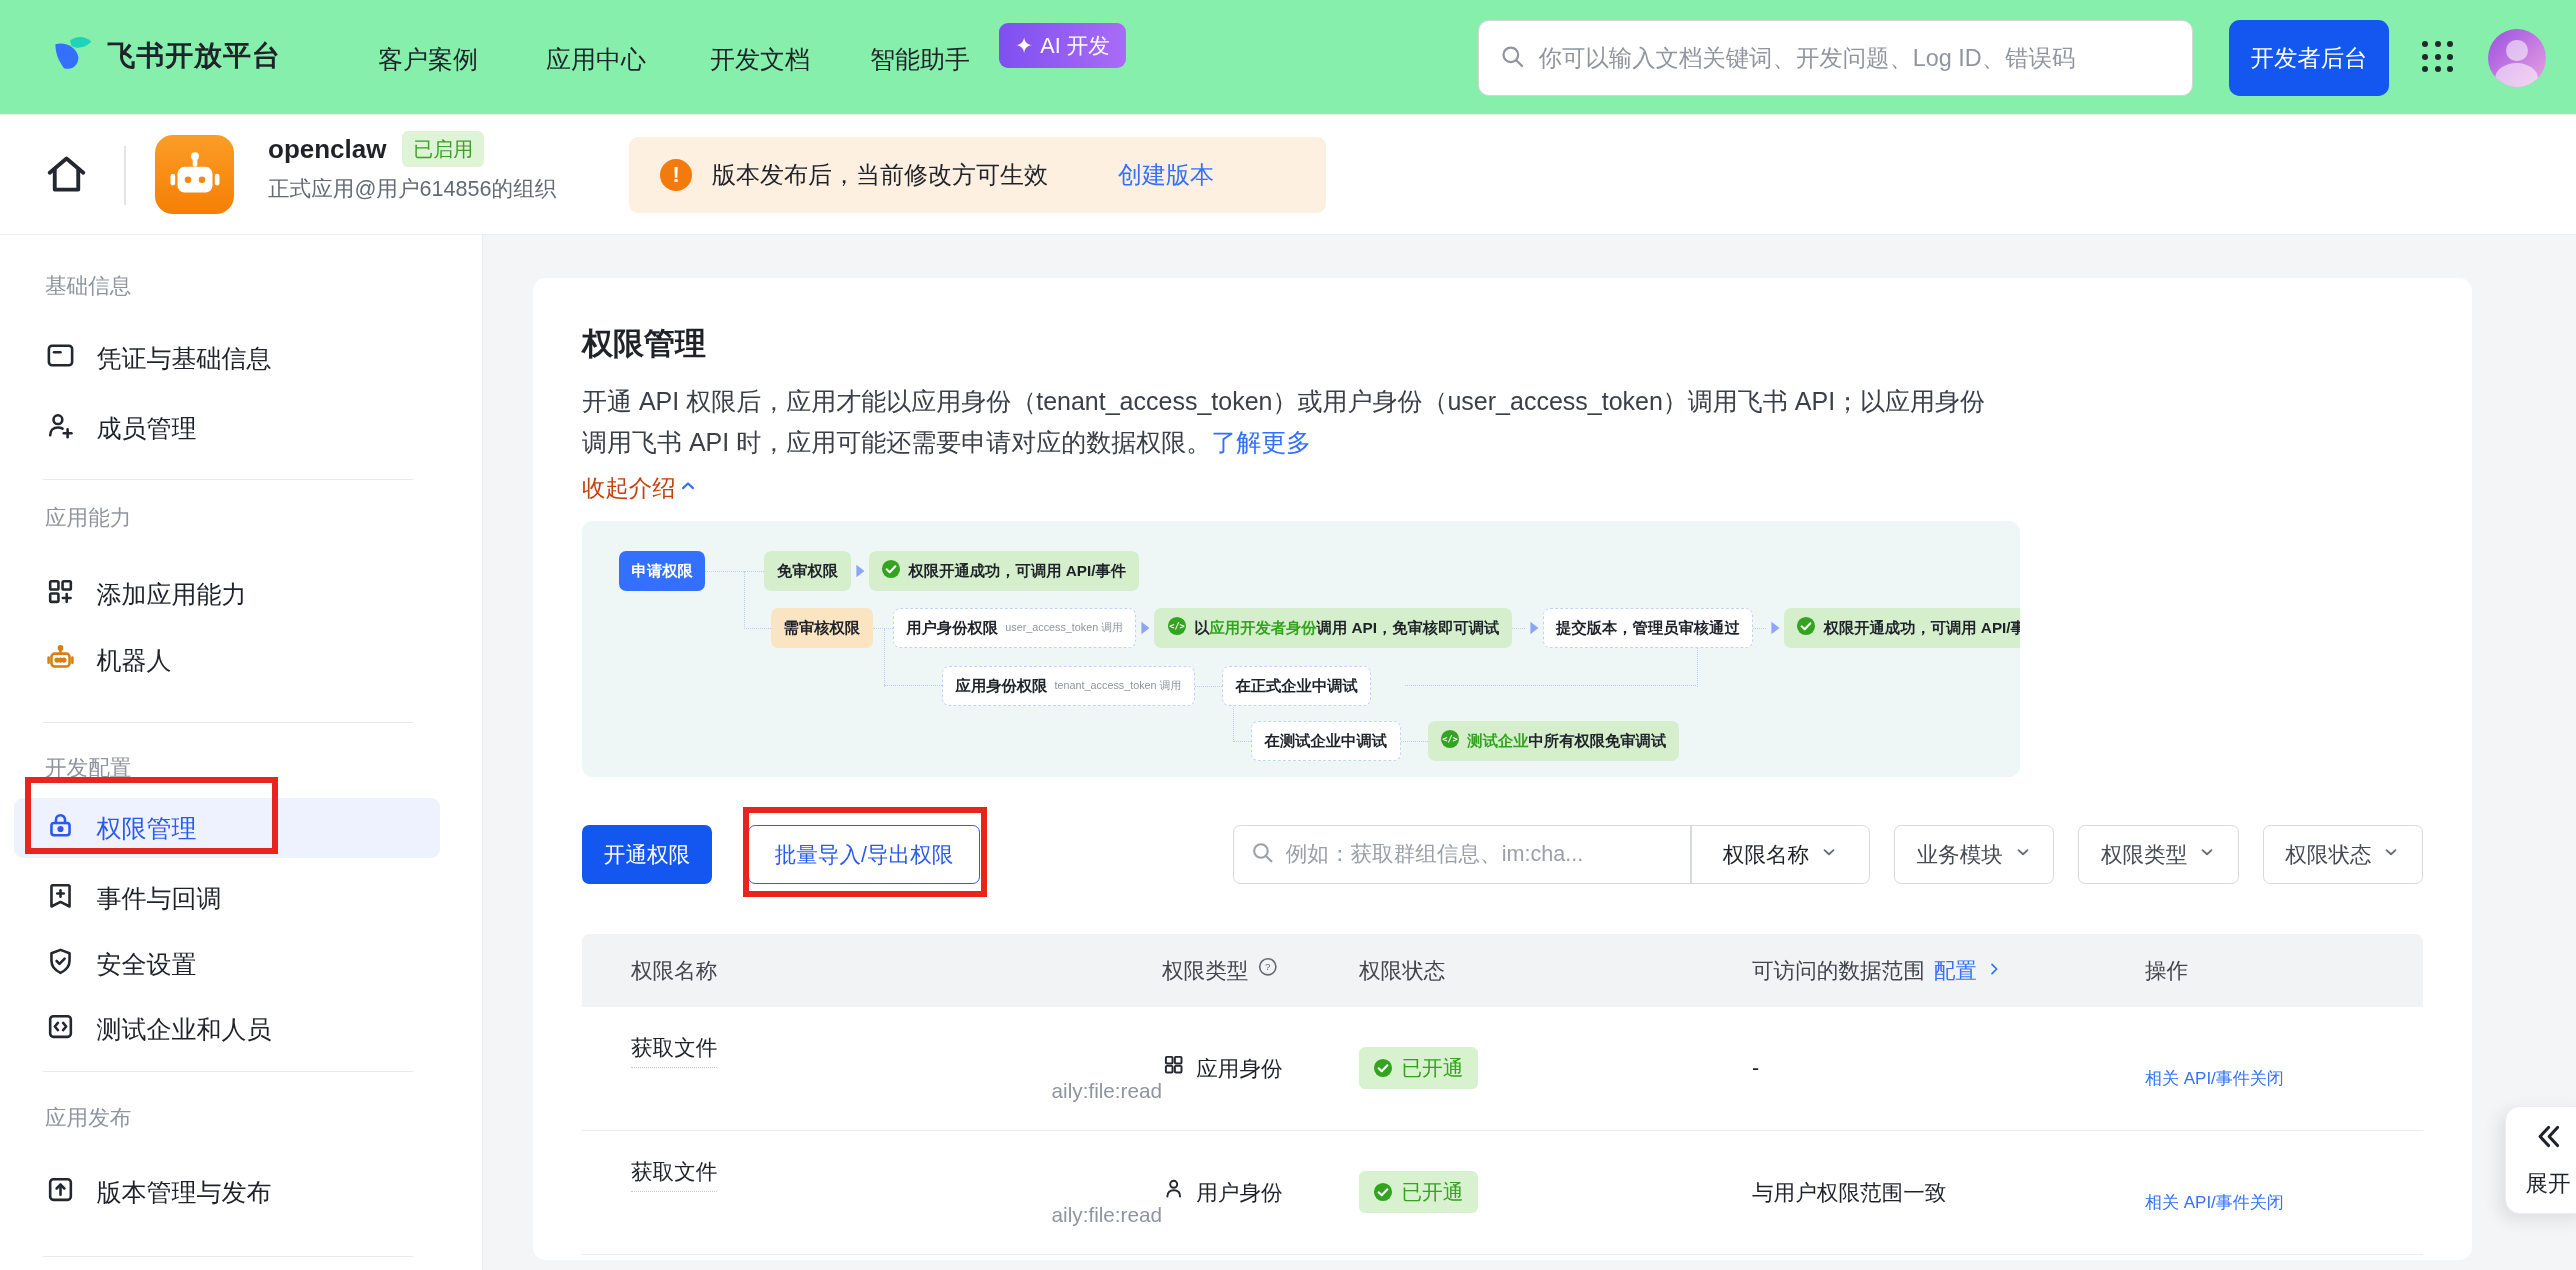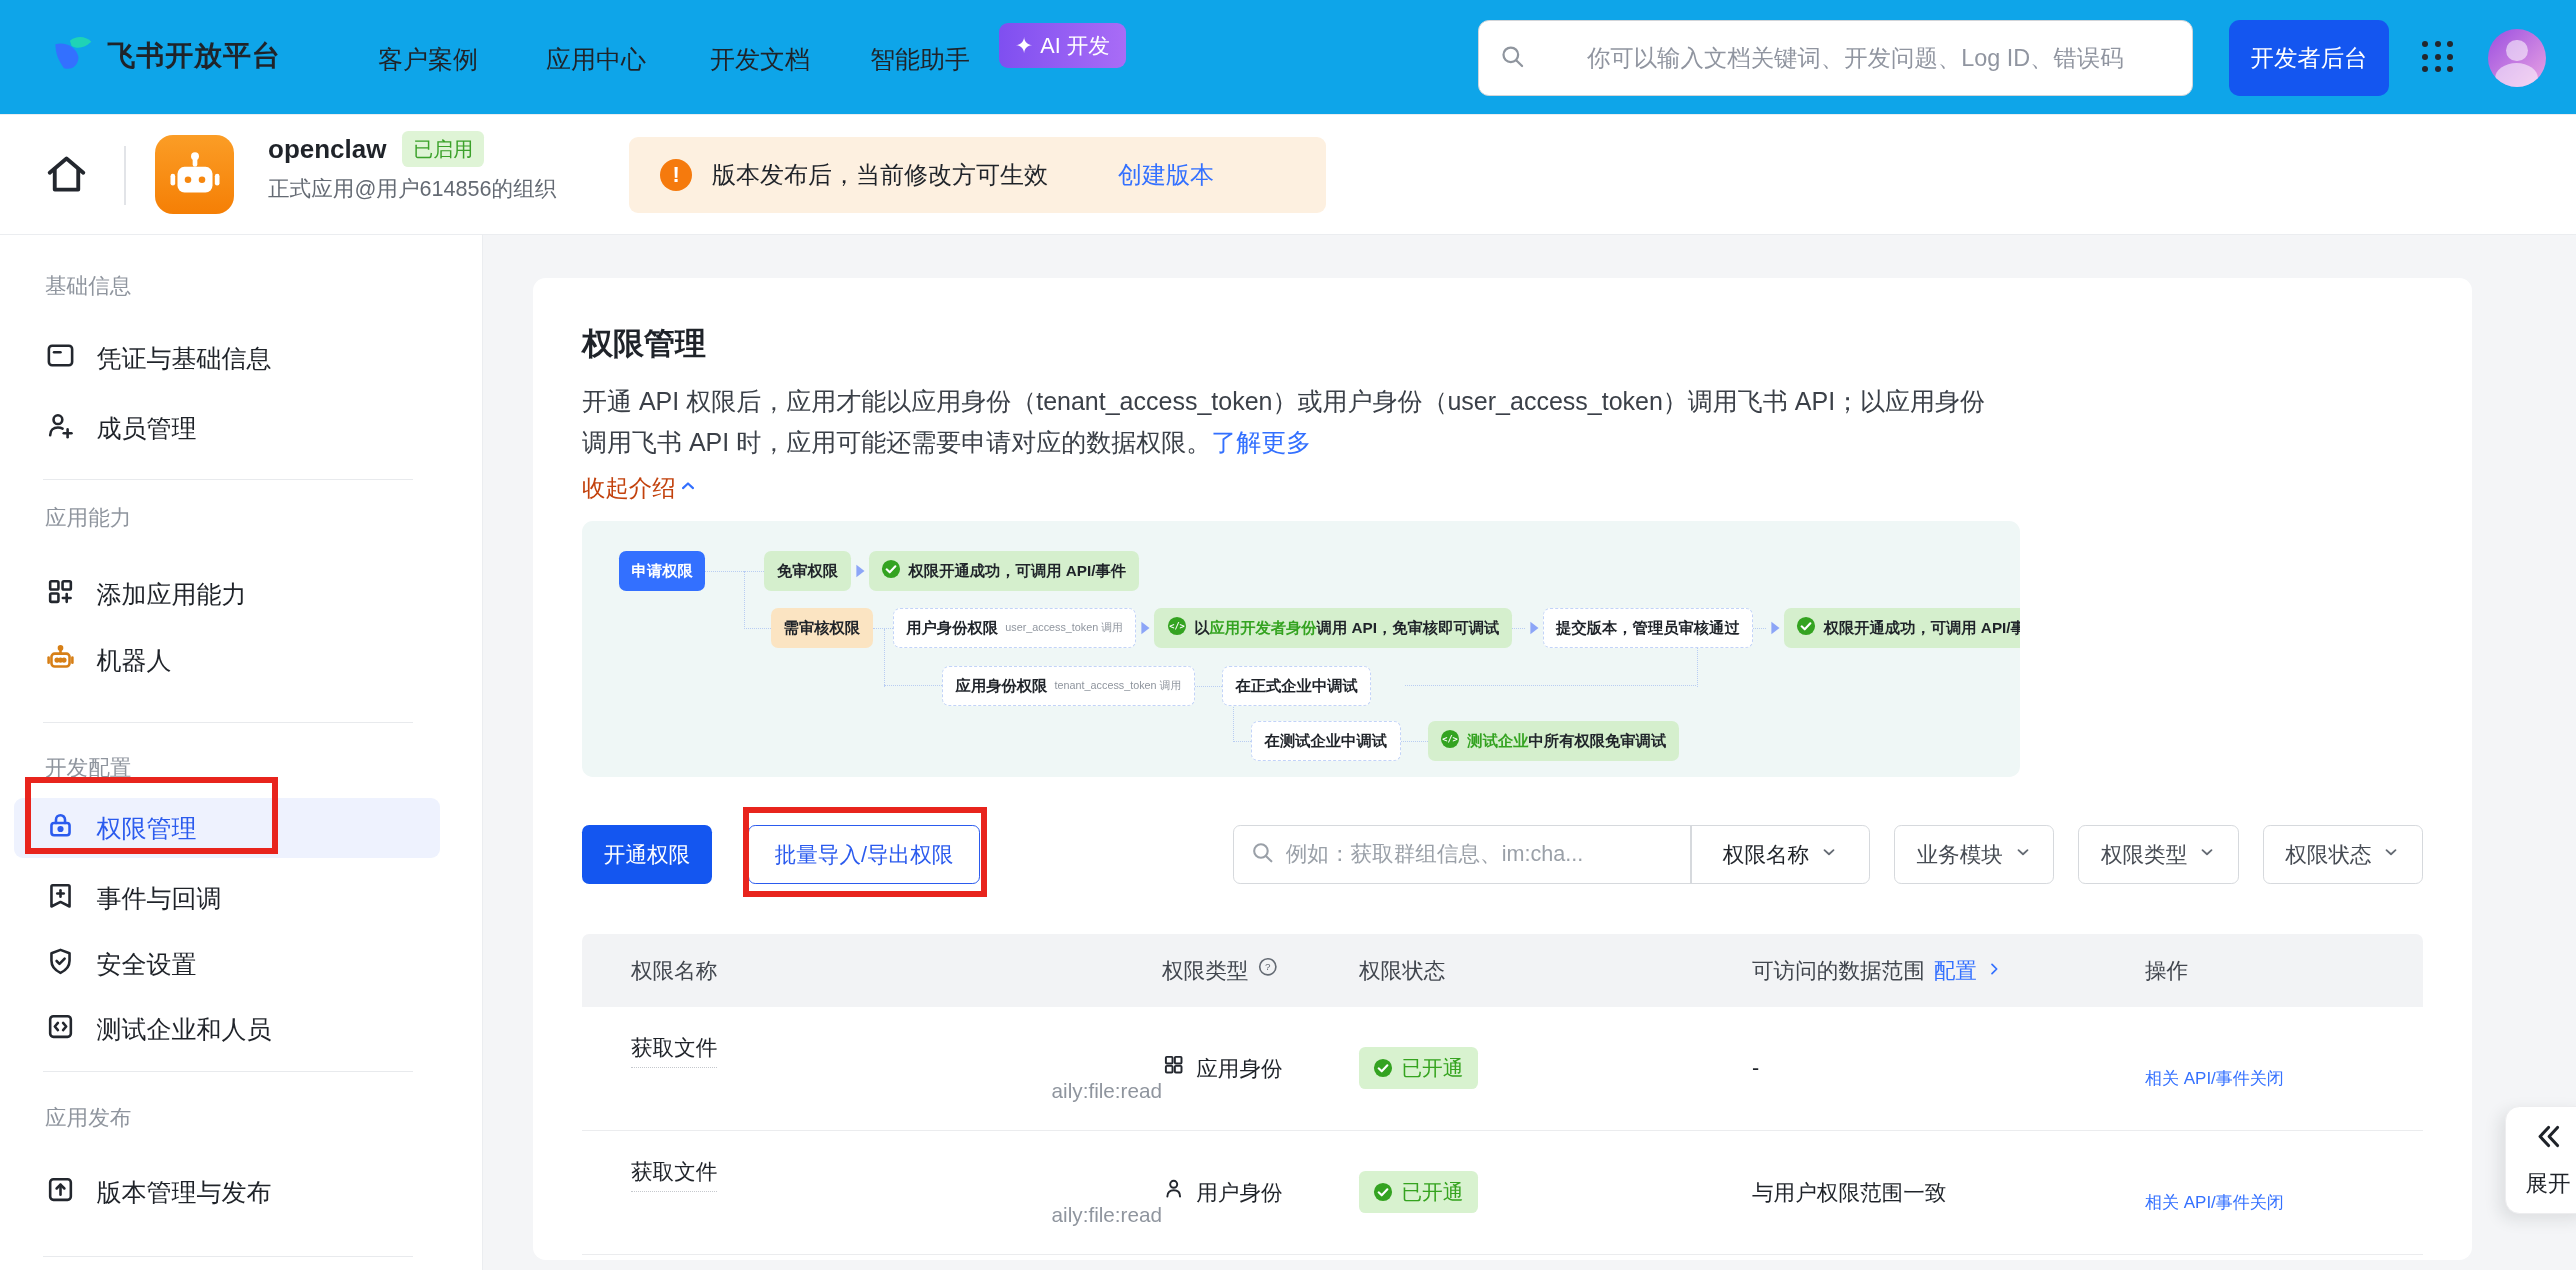--- a/index.html
+++ b/index.html
@@ -1,31 +1,31 @@
 <!DOCTYPE html>
 <html style="font-size:14.4px"><head>
 <meta charset="utf-8">
 <style>
   * { margin:0; padding:0; box-sizing:border-box; }
   html,body { width:2576px; height:1271px; overflow:hidden; background:#fff;
     font-family:"Liberation Sans","DejaVu Sans",sans-serif; color:#1f2329; }
   .abs { position:absolute; }
 
   
-  #topnav { left:0; top:0; width:2576px; height:115px; background:#0ea5e9; border-bottom:1.8px solid #ebedf0; z-index:5; }
+  #topnav { left:0; top:0; width:2576px; height:115px; background:#86efac; border-bottom:1.8px solid #ebedf0; z-index:5; }
   .brand { left:52px; top:34px; display:flex; align-items:center; gap:14.4px; }
   .brand-name { font-size:28px; font-weight:700; letter-spacing:0.9px; }
   .navitem { top:43px; font-size:25px; font-weight:500; color:#1f2329; cursor:pointer; }
   .ai-badge { left:999px; top:23.4px; height:45px; padding:0 16px; border-radius:9px;
     background:linear-gradient(90deg,#7f4ff0,#a96cf6); color:#fff; font-size:21.6px;
     display:flex; align-items:center; gap:7.2px; }
   .top-search { left:1478px; top:20px; width:715px; height:76px; border:1.8px solid #d2d5d9; border-radius:10.8px;
     display:flex; align-items:center; padding:0 20px; gap:12.6px; background:#fff; }
   .top-search input { border:none; outline:none; font-size:23.4px; flex:1; color:#1f2329; background:transparent;
-    font-family:"Liberation Sans","DejaVu Sans",sans-serif;text-align:center; }
+    font-family:"Liberation Sans","DejaVu Sans",sans-serif; }
   .top-search input::placeholder { color:#9095a0; }
   .console-btn { left:2229px; top:20px; width:160px; height:76px; background:#1456f0; color:#fff;
     font-size:23.4px; border:none; border-radius:10.8px; cursor:pointer; display:flex; align-items:center; justify-content:center;
     font-family:Liberation Serif, serif; }
   .apps-grid { left:2422px; top:41px; width:32px; height:32px; display:grid;
     grid-template-columns:repeat(3,6.3px); grid-template-rows:repeat(3,6.3px); gap:6.3px; cursor:pointer; }
   .apps-grid span { width:6.3px; height:6.3px; border-radius:50%; background:#23272e; }
   .avatar { left:2488px; top:29px; width:58px; height:58px; border-radius:50%;
     background:linear-gradient(135deg,#9b4fe0,#eba4e3); overflow:hidden; cursor:pointer; }
   .avatar .head { position:absolute; left:18px; top:10.8px; width:21.6px; height:21.6px; border-radius:50%; background:rgba(255,255,255,.55); }

